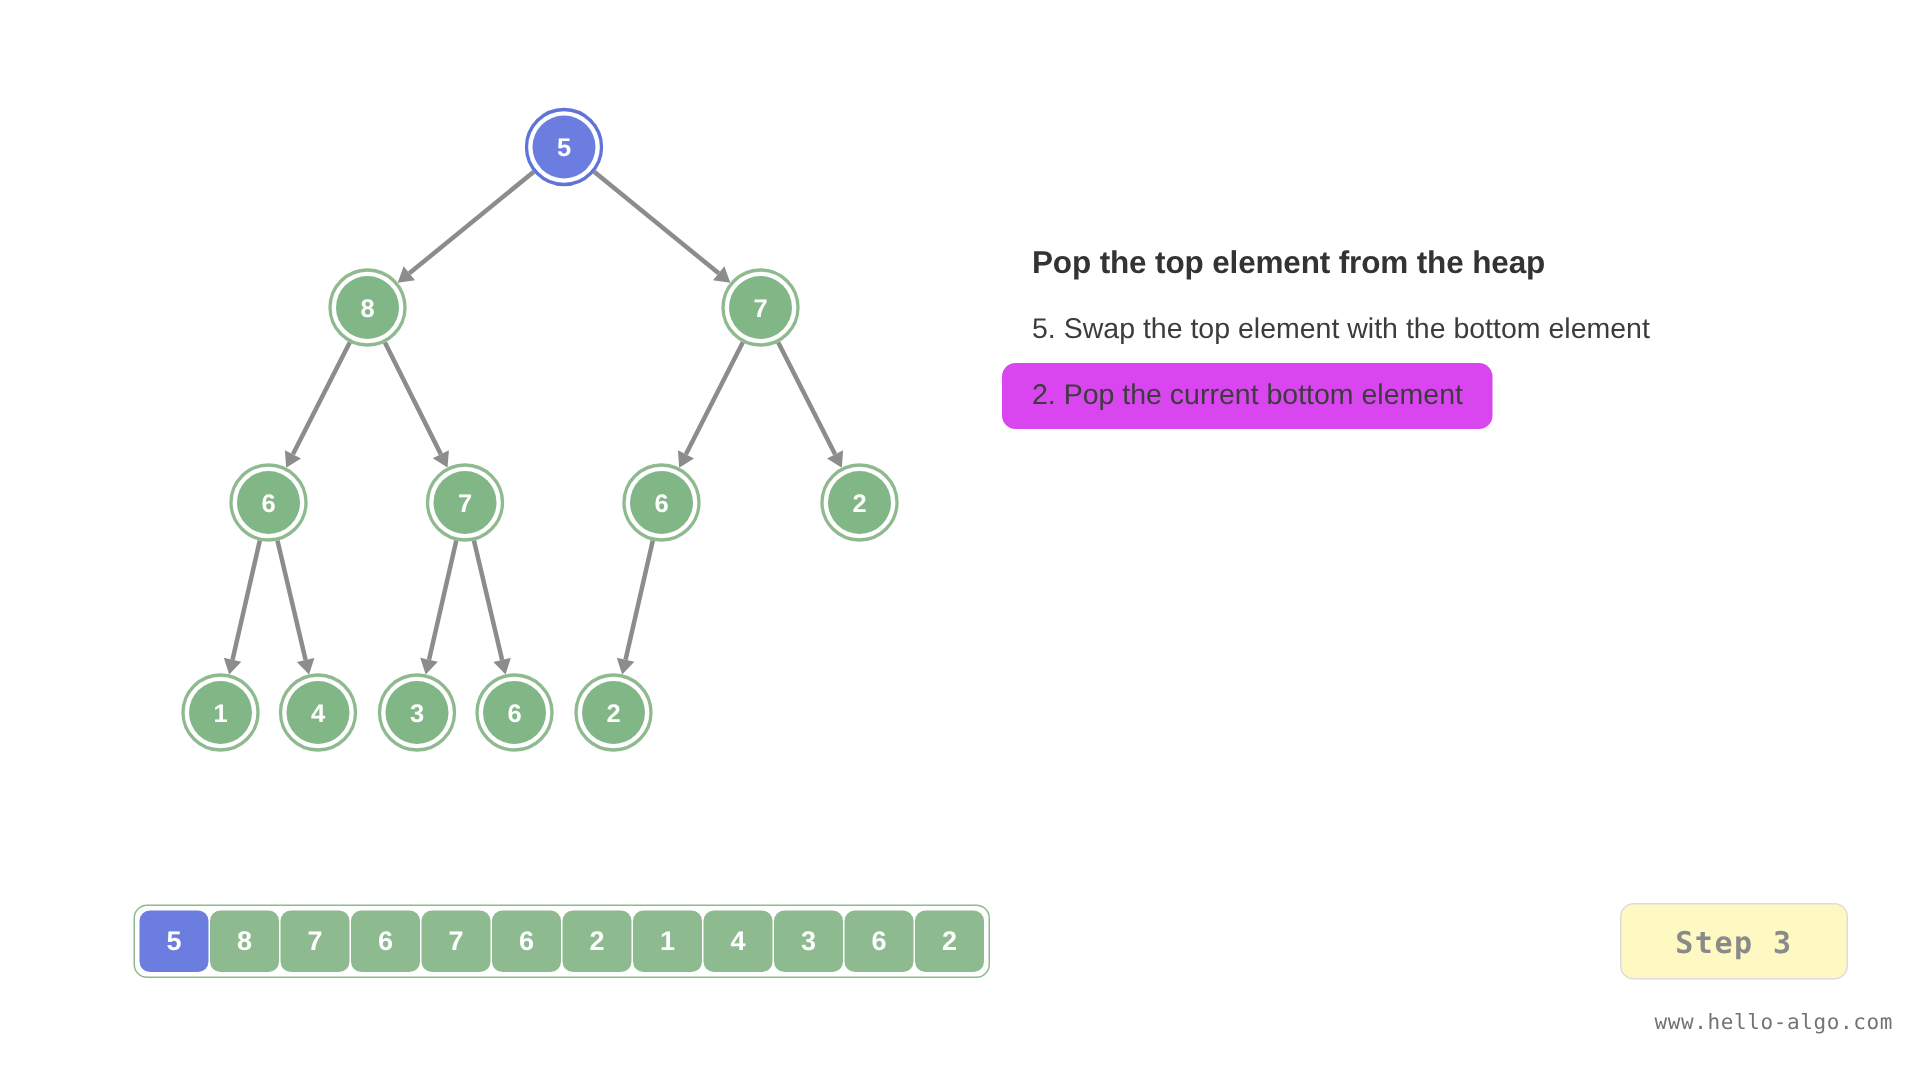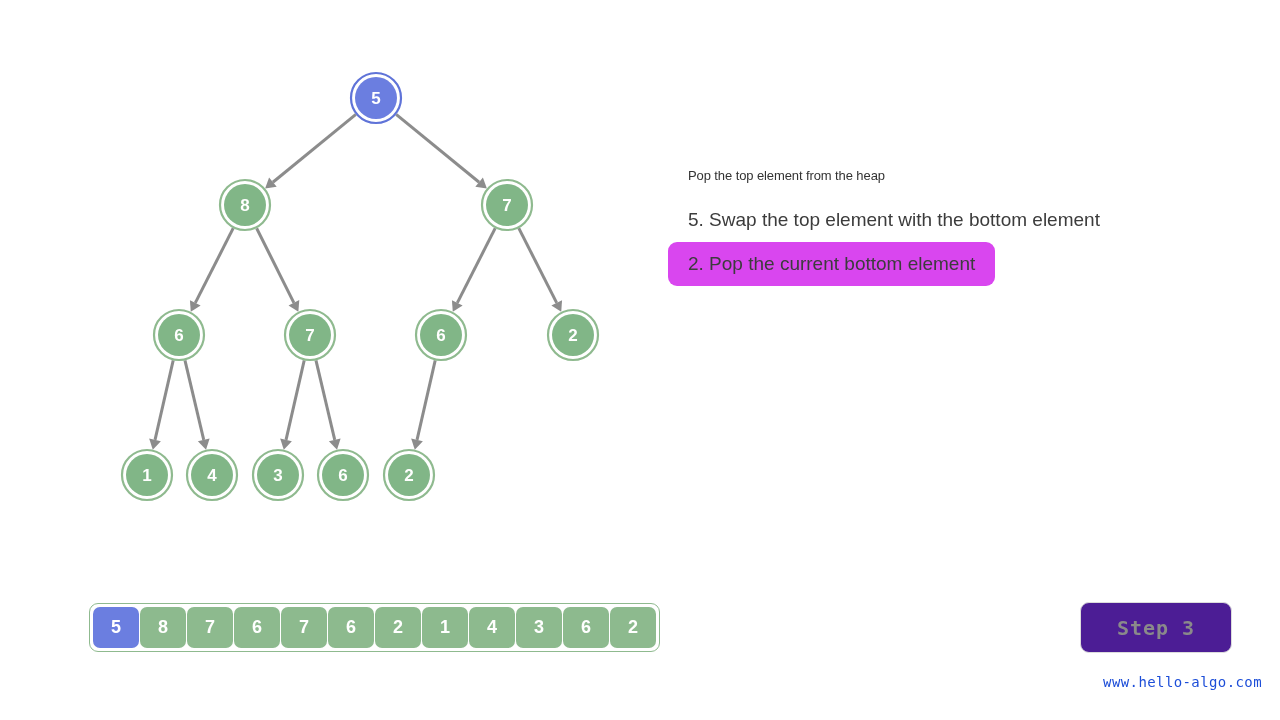--- a/index.html
+++ b/index.html
@@ -54,22 +54,22 @@
   }
 
   
   #info-panel {
     position: absolute;
     left: 668px;
     top: 160px;
     width: 560px;
   }
   #panel-title {
-    font-size: 13px;
-    font-weight: normal;
+    font-size: 21px;
+    font-weight: bold;
     color: #333333;
     letter-spacing: -0.1px;
     margin: 0 0 6px 20px;
     line-height: 32px;
     white-space: nowrap;
   }
   .panel-step {
     font-size: 19px;
     color: #3c3c3c;
     line-height: 44px;
@@ -119,37 +119,37 @@
   
   #step-badge {
     position: absolute;
     left: 1080px;
     top: 602px;
     width: 152px;
     height: 51px;
     box-sizing: border-box;
     border: 1px solid #dcdcdc;
     border-radius: 9px;
-    background: #4c1d95;
+    background: #fef9c3;
     color: #8a8a8a;
     font-family: "DejaVu Sans Mono", "Liberation Mono", monospace;
     font-size: 20px;
     font-weight: bold;
     letter-spacing: 1px;
     display: flex;
     align-items: center;
     justify-content: center;
   }
 
   
   #watermark {
     position: absolute;
     right: 18px;
     top: 674px;
-    color: #1d4ed8;
+    color: #737373;
     font-family: "DejaVu Sans Mono", "Liberation Mono", monospace;
     font-size: 14px;
     letter-spacing: 0.4px;
   }
 </style>
 </head>
 <body>
 
 <div id="stage">
 

